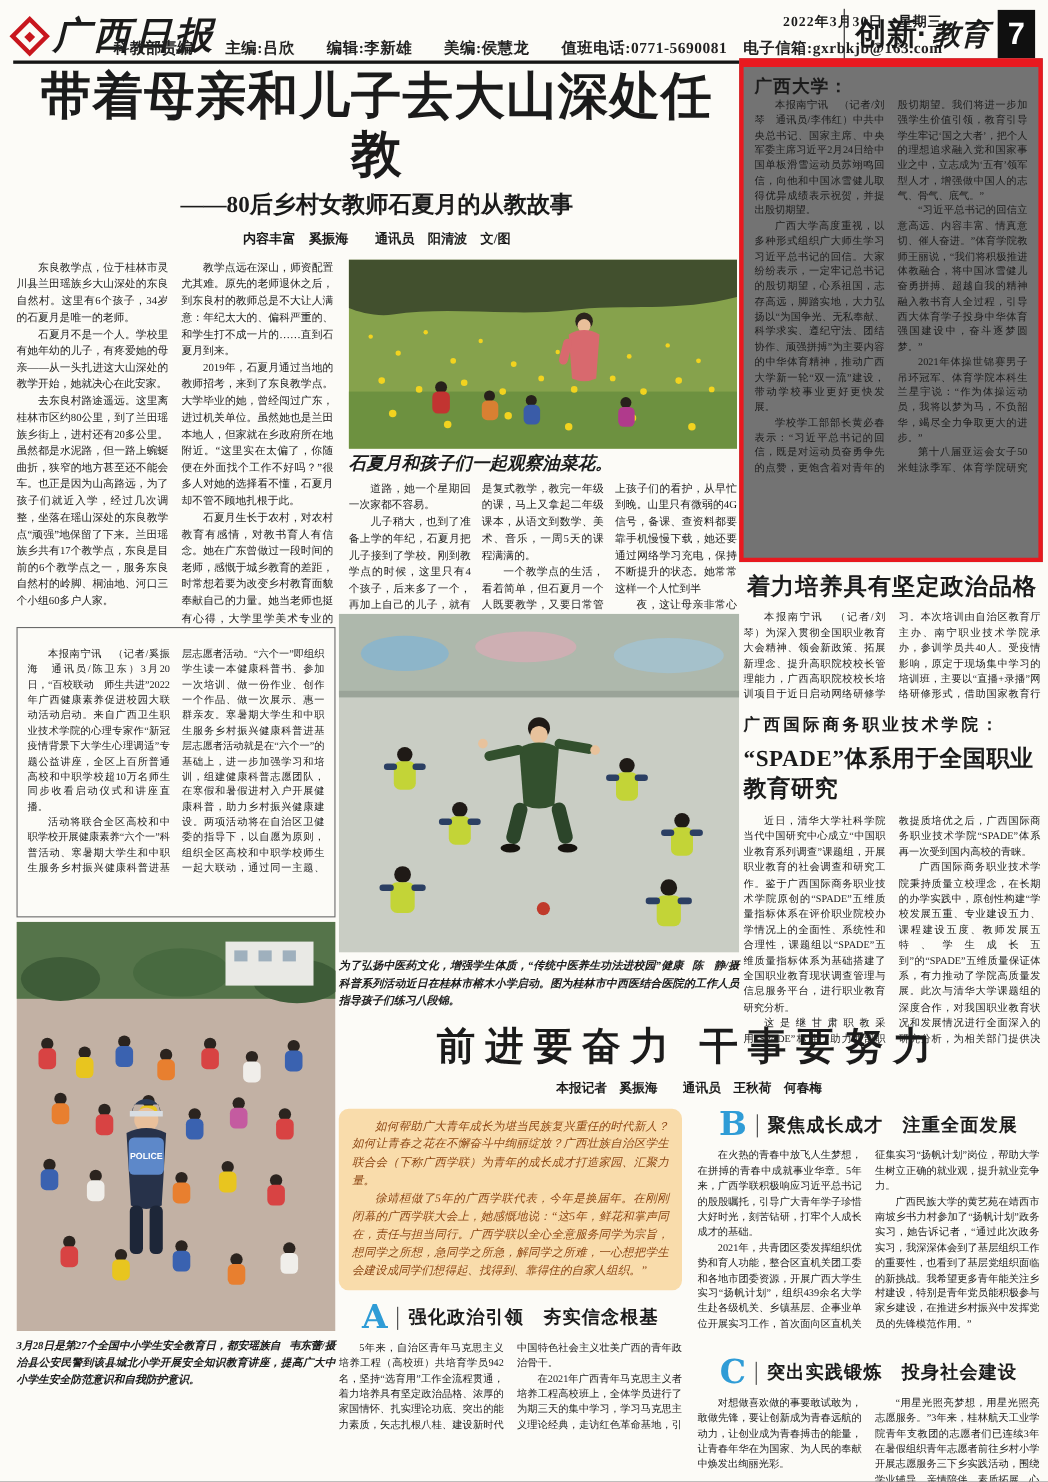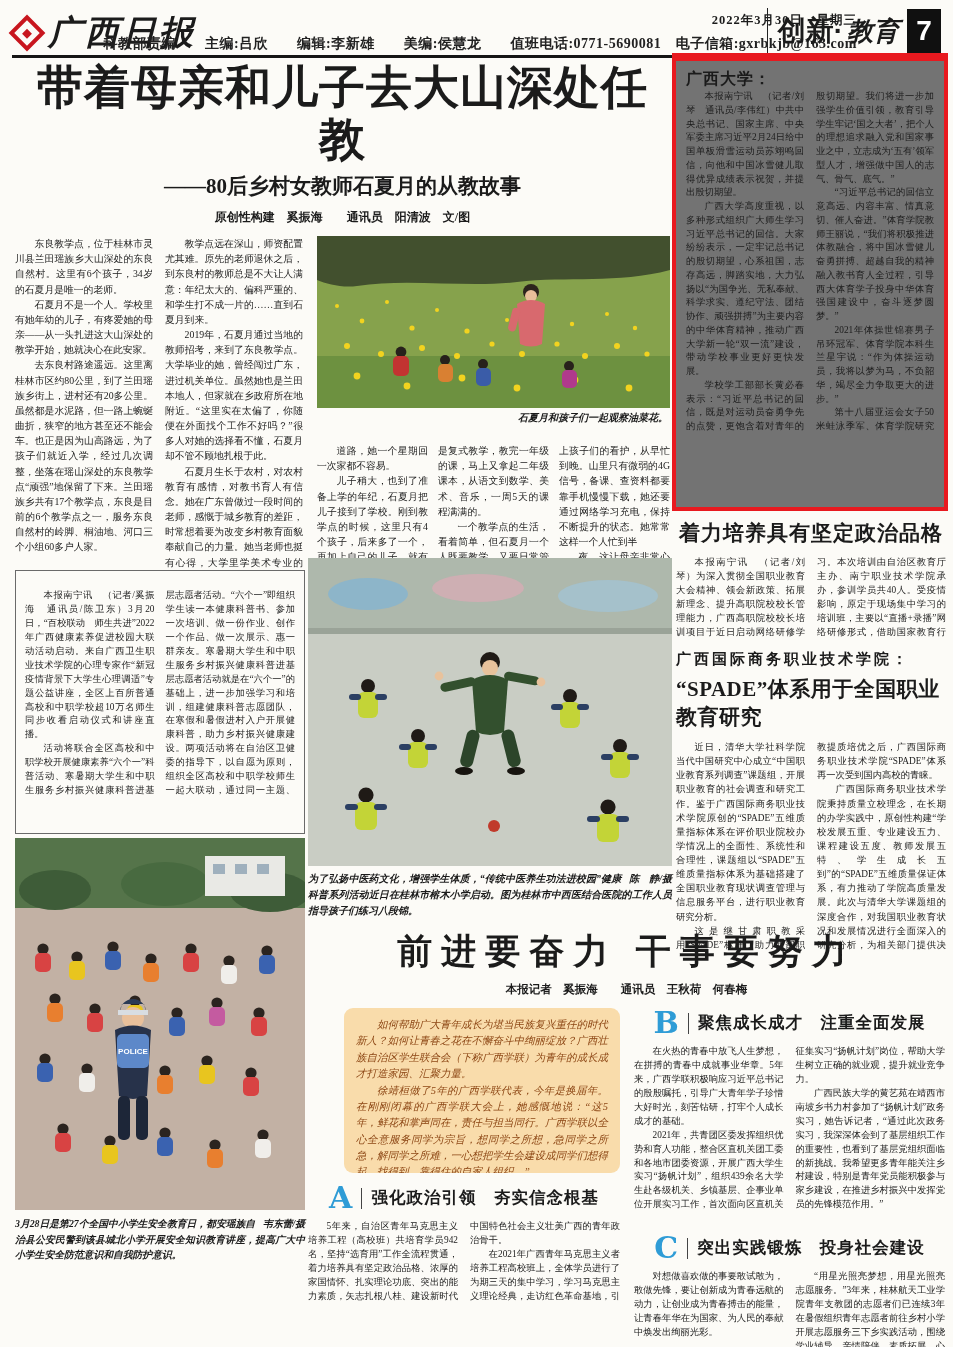--- a/index.html
+++ b/index.html
@@ -29,21 +29,21 @@
   
   .lead{position:absolute;left:15px;top:62px;width:655px;}
   .lead-headline{font-size:46px;font-weight:900;text-align:center;letter-spacing:1px;line-height:1.12;
         font-family:"Liberation Sans",sans-serif;}
   .lead-subhead{font-size:21px;font-weight:bold;text-align:center;margin-top:7px;}
   .lead-byline{font-size:12px;font-weight:bold;text-align:center;margin-top:9px;}
   .lead-body{display:flex;gap:14px;margin-top:10px;}
   .lead-left{width:288px;column-count:2;column-gap:12px;font-size:9.8px;line-height:1.55;height:346px;overflow:hidden;}
   .lead-right{width:353px;}
   .lead-photo{width:353px;height:172px;display:block;}
-  .lead-caption{font-size:10px;font-style:italic;text-align:right;margin:3px 2px 18px 0;font-weight:bold;}
+  .lead-caption{font-size:16px;font-style:italic;margin:3px 2px 5px 0;font-weight:bold;}
   .lead-cols3{column-count:3;column-gap:10px;font-size:9.8px;line-height:1.55;height:150px;overflow:hidden;}
   
   .gxu{position:absolute;left:672px;top:53px;width:276px;height:458px;box-sizing:border-box;
         border:4px solid #e8191f;border-top-width:8px;background:#737373;padding:8px 10px;}
   .gxu-kicker{font-size:16px;font-weight:900;font-family:"Liberation Sans",sans-serif;letter-spacing:1px;}
   .gxu-title{font-size:25px;font-weight:900;text-align:center;margin:8px 0 10px;letter-spacing:1px;}
   .gxu-body{column-count:2;column-gap:12px;font-size:9.3px;line-height:1.48;height:352px;overflow:hidden;}
   
   .principal{position:absolute;left:676px;top:519px;width:270px;}
   .principal-title{font-size:21px;font-weight:900;text-align:center;letter-spacing:1px;
@@ -76,21 +76,21 @@
   
   .youth{position:absolute;left:308px;top:928px;width:637px;}
   .youth-headline{font-size:35px;font-weight:900;text-align:center;letter-spacing:9px;
         font-family:"Liberation Sans",sans-serif;}
   .youth-subhead{font-size:19px;font-weight:bold;text-align:center;margin-top:5px;}
   .youth-byline{font-size:11.5px;font-weight:bold;text-align:center;margin-top:7px;}
   .youth-cols{display:flex;gap:14px;margin-top:11px;}
   .youth-left{width:312px;}
   .youth-right{width:311px;}
   .intro-box{background:#f9dcab;border-radius:9px;height:165px;box-sizing:border-box;overflow:hidden;
-        padding:9px 12px;font-size:10.5px;line-height:1.56;color:#8d4715;font-style:italic;text-align:justify;margin-left:36px;}
+        padding:9px 12px;font-size:10.5px;line-height:1.56;color:#8d4715;font-style:italic;text-align:justify;}
   .section-head{display:flex;align-items:center;justify-content:center;gap:9px;margin:10px 0 7px;}
   .section-letter{font-size:30px;font-weight:900;color:#2f9cd6;font-family:"DejaVu Serif",serif;line-height:1;}
   .section-sep{width:1px;height:21px;background:#444;}
   .section-title{font-size:16.5px;font-weight:900;letter-spacing:1px;font-family:"Liberation Sans",sans-serif;}
   .section-body{column-count:2;column-gap:12px;font-size:9.3px;line-height:1.5;overflow:hidden;text-align:justify;}
   .secA-body{height:95px;}
   .secB-body{height:178px;}
   .secC-body{height:96px;}
 </style>
 </head>
@@ -113,21 +113,21 @@
       <span class="sec-black">创新·</span>
       <span class="sec-italic">教育</span>
       <span class="page-num">7</span>
     </div>
   </div>
   <div class="mast-rule"></div>
 
   <div class="lead news">
     <div class="lead-headline">带着母亲和儿子去大山深处任教</div>
     <div class="lead-subhead">——80后乡村女教师石夏月的从教故事</div>
-    <div class="lead-byline">原创性构建　奚振海　　通讯员　阳清波　文/图</div>
+    <div class="lead-byline">内容丰富　奚振海　　通讯员　阳清波　文/图</div>
     <div class="lead-body">
       <div class="lead-left jtext">
           <p>东良教学点，位于桂林市灵川县兰田瑶族乡大山深处的东良自然村。这里有6个孩子，34岁的石夏月是唯一的老师。</p>
           <p>石夏月不是一个人。学校里有她年幼的儿子，有疼爱她的母亲——从一头扎进这大山深处的教学开始，她就决心在此安家。</p>
           <p>去东良村路途遥远。这里离桂林市区约80公里，到了兰田瑶族乡街上，进村还有20多公里。虽然都是水泥路，但一路上蜿蜒曲折，狭窄的地方甚至还不能会车。也正是因为山高路远，为了孩子们就近入学，经过几次调整，坐落在瑶山深处的东良教学点“顽强”地保留了下来。兰田瑶族乡共有17个教学点，东良是目前的6个教学点之一，服务东良自然村的岭脚、桐油地、河口三个小组60多户人家。</p>
           <p>教学点远在深山，师资配置尤其难。原先的老师退休之后，到东良村的教师总是不大让人满意：年纪太大的、偏科严重的、和学生打不成一片的……直到石夏月到来。</p>
           <p>2019年，石夏月通过当地的教师招考，来到了东良教学点。大学毕业的她，曾经闯过广东，进过机关单位。虽然她也是兰田本地人，但家就在乡政府所在地附近。“这里实在太偏了，你随便在外面找个工作不好吗？”很多人对她的选择看不懂，石夏月却不管不顾地扎根于此。</p>
           <p>石夏月生长于农村，对农村教育有感情，对教书育人有信念。她在广东曾做过一段时间的老师，感慨于城乡教育的差距，时常想着要为改变乡村教育面貌奉献自己的力量。她当老师也挺有心得，大学里学美术专业的她，在这所乡间学校开展多元化教学，把自己的美术所学融入到日常教学中。除了完成课本知识教学，还注重培养学生的兴趣爱好。她带领孩子们徜徉油菜花地、漫步春天的田野，在生活日常中寻找真善美。她说，最希望山里的孩子，也能和城里的孩子一样，能说、能唱、懂学、会玩。她不断创新教学方式，注重调动学习氛围，让孩子们多姿多彩地成长。</p>
         </div>
       <div class="lead-right">

